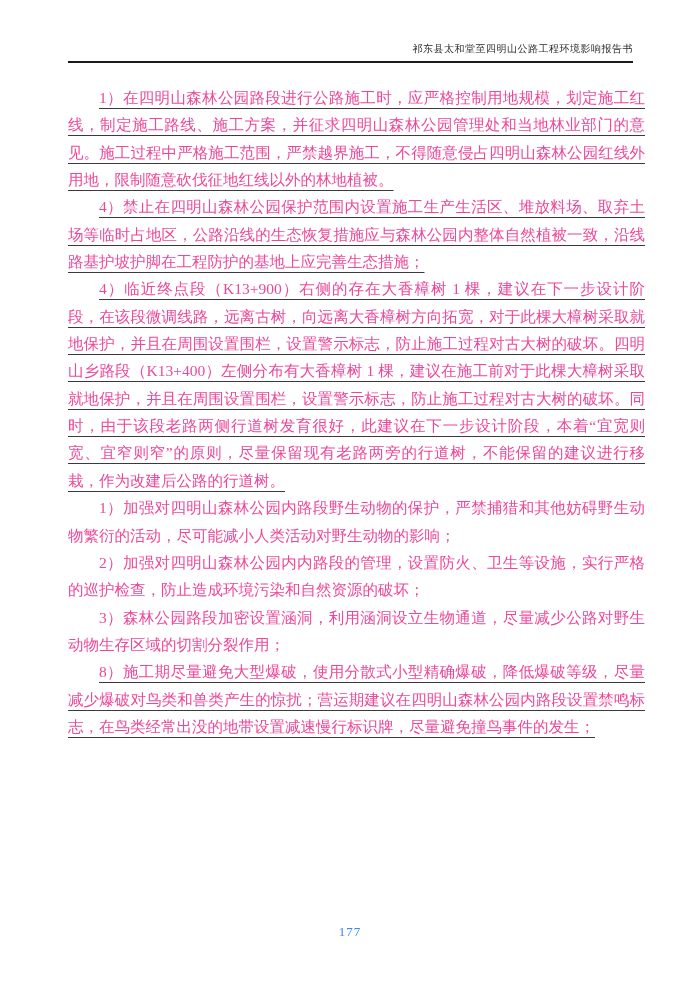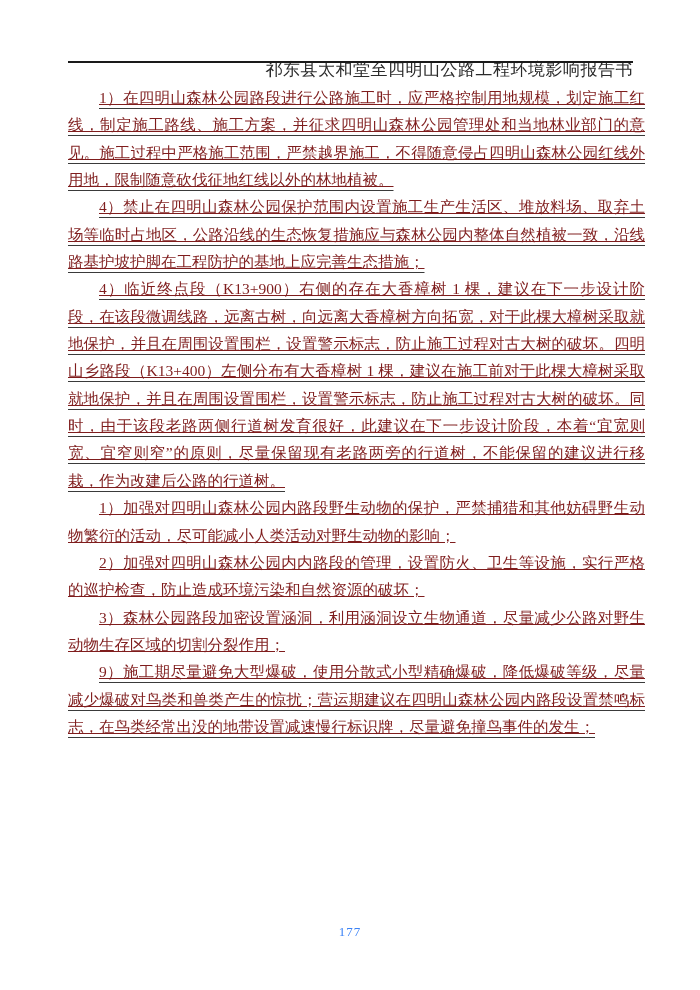--- a/index.html
+++ b/index.html
@@ -11,47 +11,46 @@
     position: relative;
     width: 700px;
     height: 990px;
     background: #ffffff;
     font-family: "Liberation Serif", "DejaVu Serif", serif;
     color: #1f1f1f;
     overflow: hidden;
   }
   .header {
     position: absolute;
-    top: 58px;
+    top: 42px;
     left: 68px;
     right: 67px;
     text-align: right;
-    font-size: 17px;
+    font-size: 10px;
     letter-spacing: 0.5px;
     color: #2a2a2a;
     white-space: nowrap;
   }
   .header-rule {
     position: absolute;
     top: 61px;
     left: 68px;
     right: 67px;
     height: 0;
     border-top: 2px solid #1a1a1a;
   }
   .content {
     position: absolute;
     top: 84px;
     left: 68px;
     right: 55px;
     font-size: 15.5px;
     line-height: 27.35px;
     text-align: justify;
-    color: #7f1d1d;
-    text-decoration: underline;
+    color: #ec4899;
   }
   .content p {
     margin: 0;
     padding: 0;
     text-indent: 2em;
   }
   .content p.underlined {
     text-decoration: underline;
     text-decoration-color: #3a3a3a;
     text-decoration-thickness: 1px;
@@ -77,18 +76,18 @@
 
   <div class="header-rule"></div>
 
   <div class="content">
     <p class="underlined">1）在四明山森林公园路段进行公路施工时，应严格控制用地规模，划定施工红线，制定施工路线、施工方案，并征求四明山森林公园管理处和当地林业部门的意见。施工过程中严格施工范围，严禁越界施工，不得随意侵占四明山森林公园红线外用地，限制随意砍伐征地红线以外的林地植被。</p>
     <p class="underlined">4）禁止在四明山森林公园保护范围内设置施工生产生活区、堆放料场、取弃土场等临时占地区，公路沿线的生态恢复措施应与森林公园内整体自然植被一致，沿线路基护坡护脚在工程防护的基地上应完善生态措施；</p>
     <p class="underlined">4）临近终点段（K13+900）右侧的存在大香樟树 1 棵，建议在下一步设计阶段，在该段微调线路，远离古树，向远离大香樟树方向拓宽，对于此棵大樟树采取就地保护，并且在周围设置围栏，设置警示标志，防止施工过程对古大树的破坏。四明山乡路段（K13+400）左侧分布有大香樟树 1 棵，建议在施工前对于此棵大樟树采取就地保护，并且在周围设置围栏，设置警示标志，防止施工过程对古大树的破坏。同时，由于该段老路两侧行道树发育很好，此建议在下一步设计阶段，本着“宜宽则宽、宜窄则窄”的原则，尽量保留现有老路两旁的行道树，不能保留的建议进行移栽，作为改建后公路的行道树。</p>
     <p>1）加强对四明山森林公园内路段野生动物的保护，严禁捕猎和其他妨碍野生动物繁衍的活动，尽可能减小人类活动对野生动物的影响；</p>
     <p>2）加强对四明山森林公园内内路段的管理，设置防火、卫生等设施，实行严格的巡护检查，防止造成环境污染和自然资源的破坏；</p>
     <p>3）森林公园路段加密设置涵洞，利用涵洞设立生物通道，尽量减少公路对野生动物生存区域的切割分裂作用；</p>
-    <p class="underlined">9）施工期尽量避免大型爆破，使用分散式小型精确爆破，降低爆破等级，尽量减少爆破对鸟类和兽类产生的惊扰；营运期建议在四明山森林公园内路段设置禁鸣标志，在鸟类经常出没的地带设置减速慢行标识牌，尽量避免撞鸟事件的发生；</p>
+    <p class="underlined">8）施工期尽量避免大型爆破，使用分散式小型精确爆破，降低爆破等级，尽量减少爆破对鸟类和兽类产生的惊扰；营运期建议在四明山森林公园内路段设置禁鸣标志，在鸟类经常出没的地带设置减速慢行标识牌，尽量避免撞鸟事件的发生；</p>
   </div>
 
   <div class="footer">177</div>
 
 </div>
 
 </body></html>

